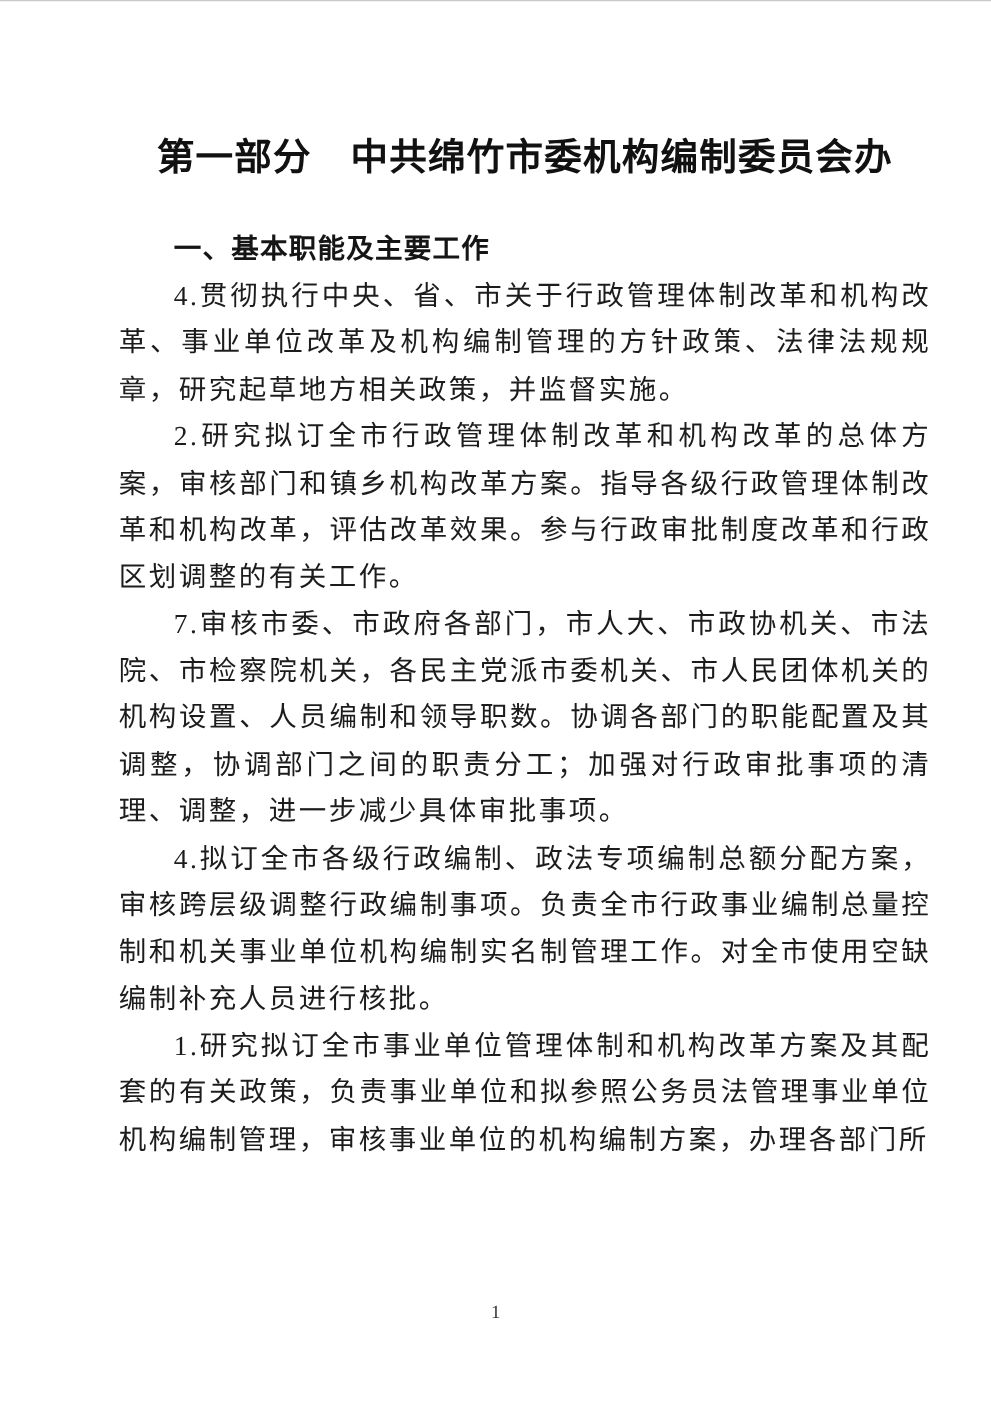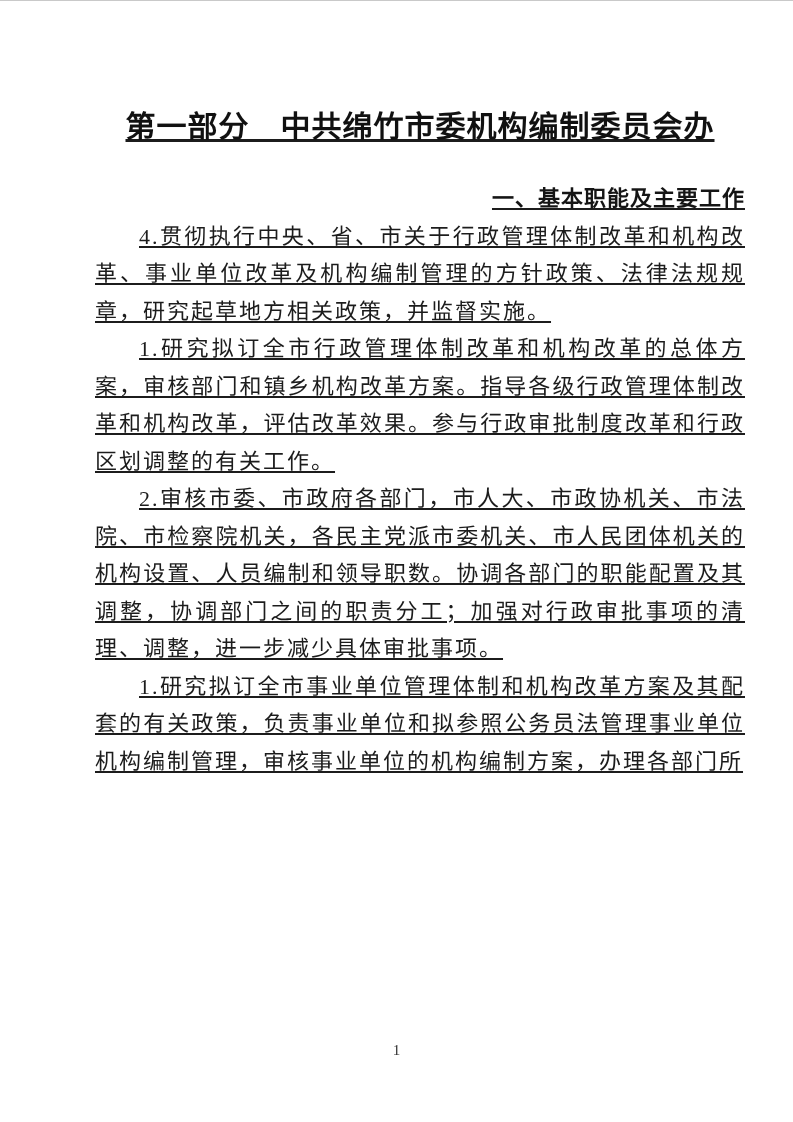--- a/index.html
+++ b/index.html
@@ -8,21 +8,20 @@
     background: #ffffff;
   }
   .page {
     position: relative;
     width: 793px;
     height: 1122px;
     background: #ffffff;
     overflow: hidden;
     box-sizing: border-box;
     color: #1c1c1c;
-    text-decoration: underline;
   }
   .top-edge {
     position: absolute;
     top: 0;
     left: 0;
     width: 100%;
     height: 0;
     border-top: 1px solid #c9c9c9;
   }
   .doc-title {
@@ -50,21 +49,21 @@
     color: #1c1c1c;
   }
   .section-heading {
     margin: 0;
     font-family: "Liberation Sans", "DejaVu Sans", sans-serif;
     font-weight: bold;
     font-size: 22px;
     line-height: 37.5px;
     letter-spacing: 1px;
     text-indent: 2em;
-    text-align: right;
+    text-align: left;
     color: #151515;
   }
   .body-text p {
     margin: 0;
     text-indent: 2em;
   }
   .page-number {
     position: absolute;
     left: 0;
     bottom: 62px;
@@ -86,23 +85,24 @@
   <h1 class="doc-title">
     <span class="title-line">第一部分　中共绵竹市委机构编制委员会办</span>
   </h1>
 
   <div class="body-text">
     <h2 class="section-heading">一、基本职能及主要工作</h2>
 
 
     <p>4.贯彻执行中央、省、市关于行政管理体制改革和机构改革、事业单位改革及机构编制管理的方针政策、法律法规规章，研究起草地方相关政策，并监督实施。</p>
 
-    <p>1.研究拟订全市行政管理体制改革和机构改革的总体方案，审核部门和镇乡机构改革方案。指导各级行政管理体制改革和机构改革，评估改革效果。参与行政审批制度改革和行政区划调整的有关工作。</p>
+    <p>2.研究拟订全市行政管理体制改革和机构改革的总体方案，审核部门和镇乡机构改革方案。指导各级行政管理体制改革和机构改革，评估改革效果。参与行政审批制度改革和行政区划调整的有关工作。</p>
 
-    <p>2.审核市委、市政府各部门，市人大、市政协机关、市法院、市检察院机关，各民主党派市委机关、市人民团体机关的机构设置、人员编制和领导职数。协调各部门的职能配置及其调整，协调部门之间的职责分工；加强对行政审批事项的清理、调整，进一步减少具体审批事项。</p>
+    <p>7.审核市委、市政府各部门，市人大、市政协机关、市法院、市检察院机关，各民主党派市委机关、市人民团体机关的机构设置、人员编制和领导职数。协调各部门的职能配置及其调整，协调部门之间的职责分工；加强对行政审批事项的清理、调整，进一步减少具体审批事项。</p>
 
+    <p>4.拟订全市各级行政编制、政法专项编制总额分配方案，审核跨层级调整行政编制事项。负责全市行政事业编制总量控制和机关事业单位机构编制实名制管理工作。对全市使用空缺编制补充人员进行核批。</p>
 
     <p>1.研究拟订全市事业单位管理体制和机构改革方案及其配套的有关政策，负责事业单位和拟参照公务员法管理事业单位机构编制管理，审核事业单位的机构编制方案，办理各部门所</p>
   </div>
 
   <div class="page-number">1</div>
 
 </div>
 
 </body></html>

